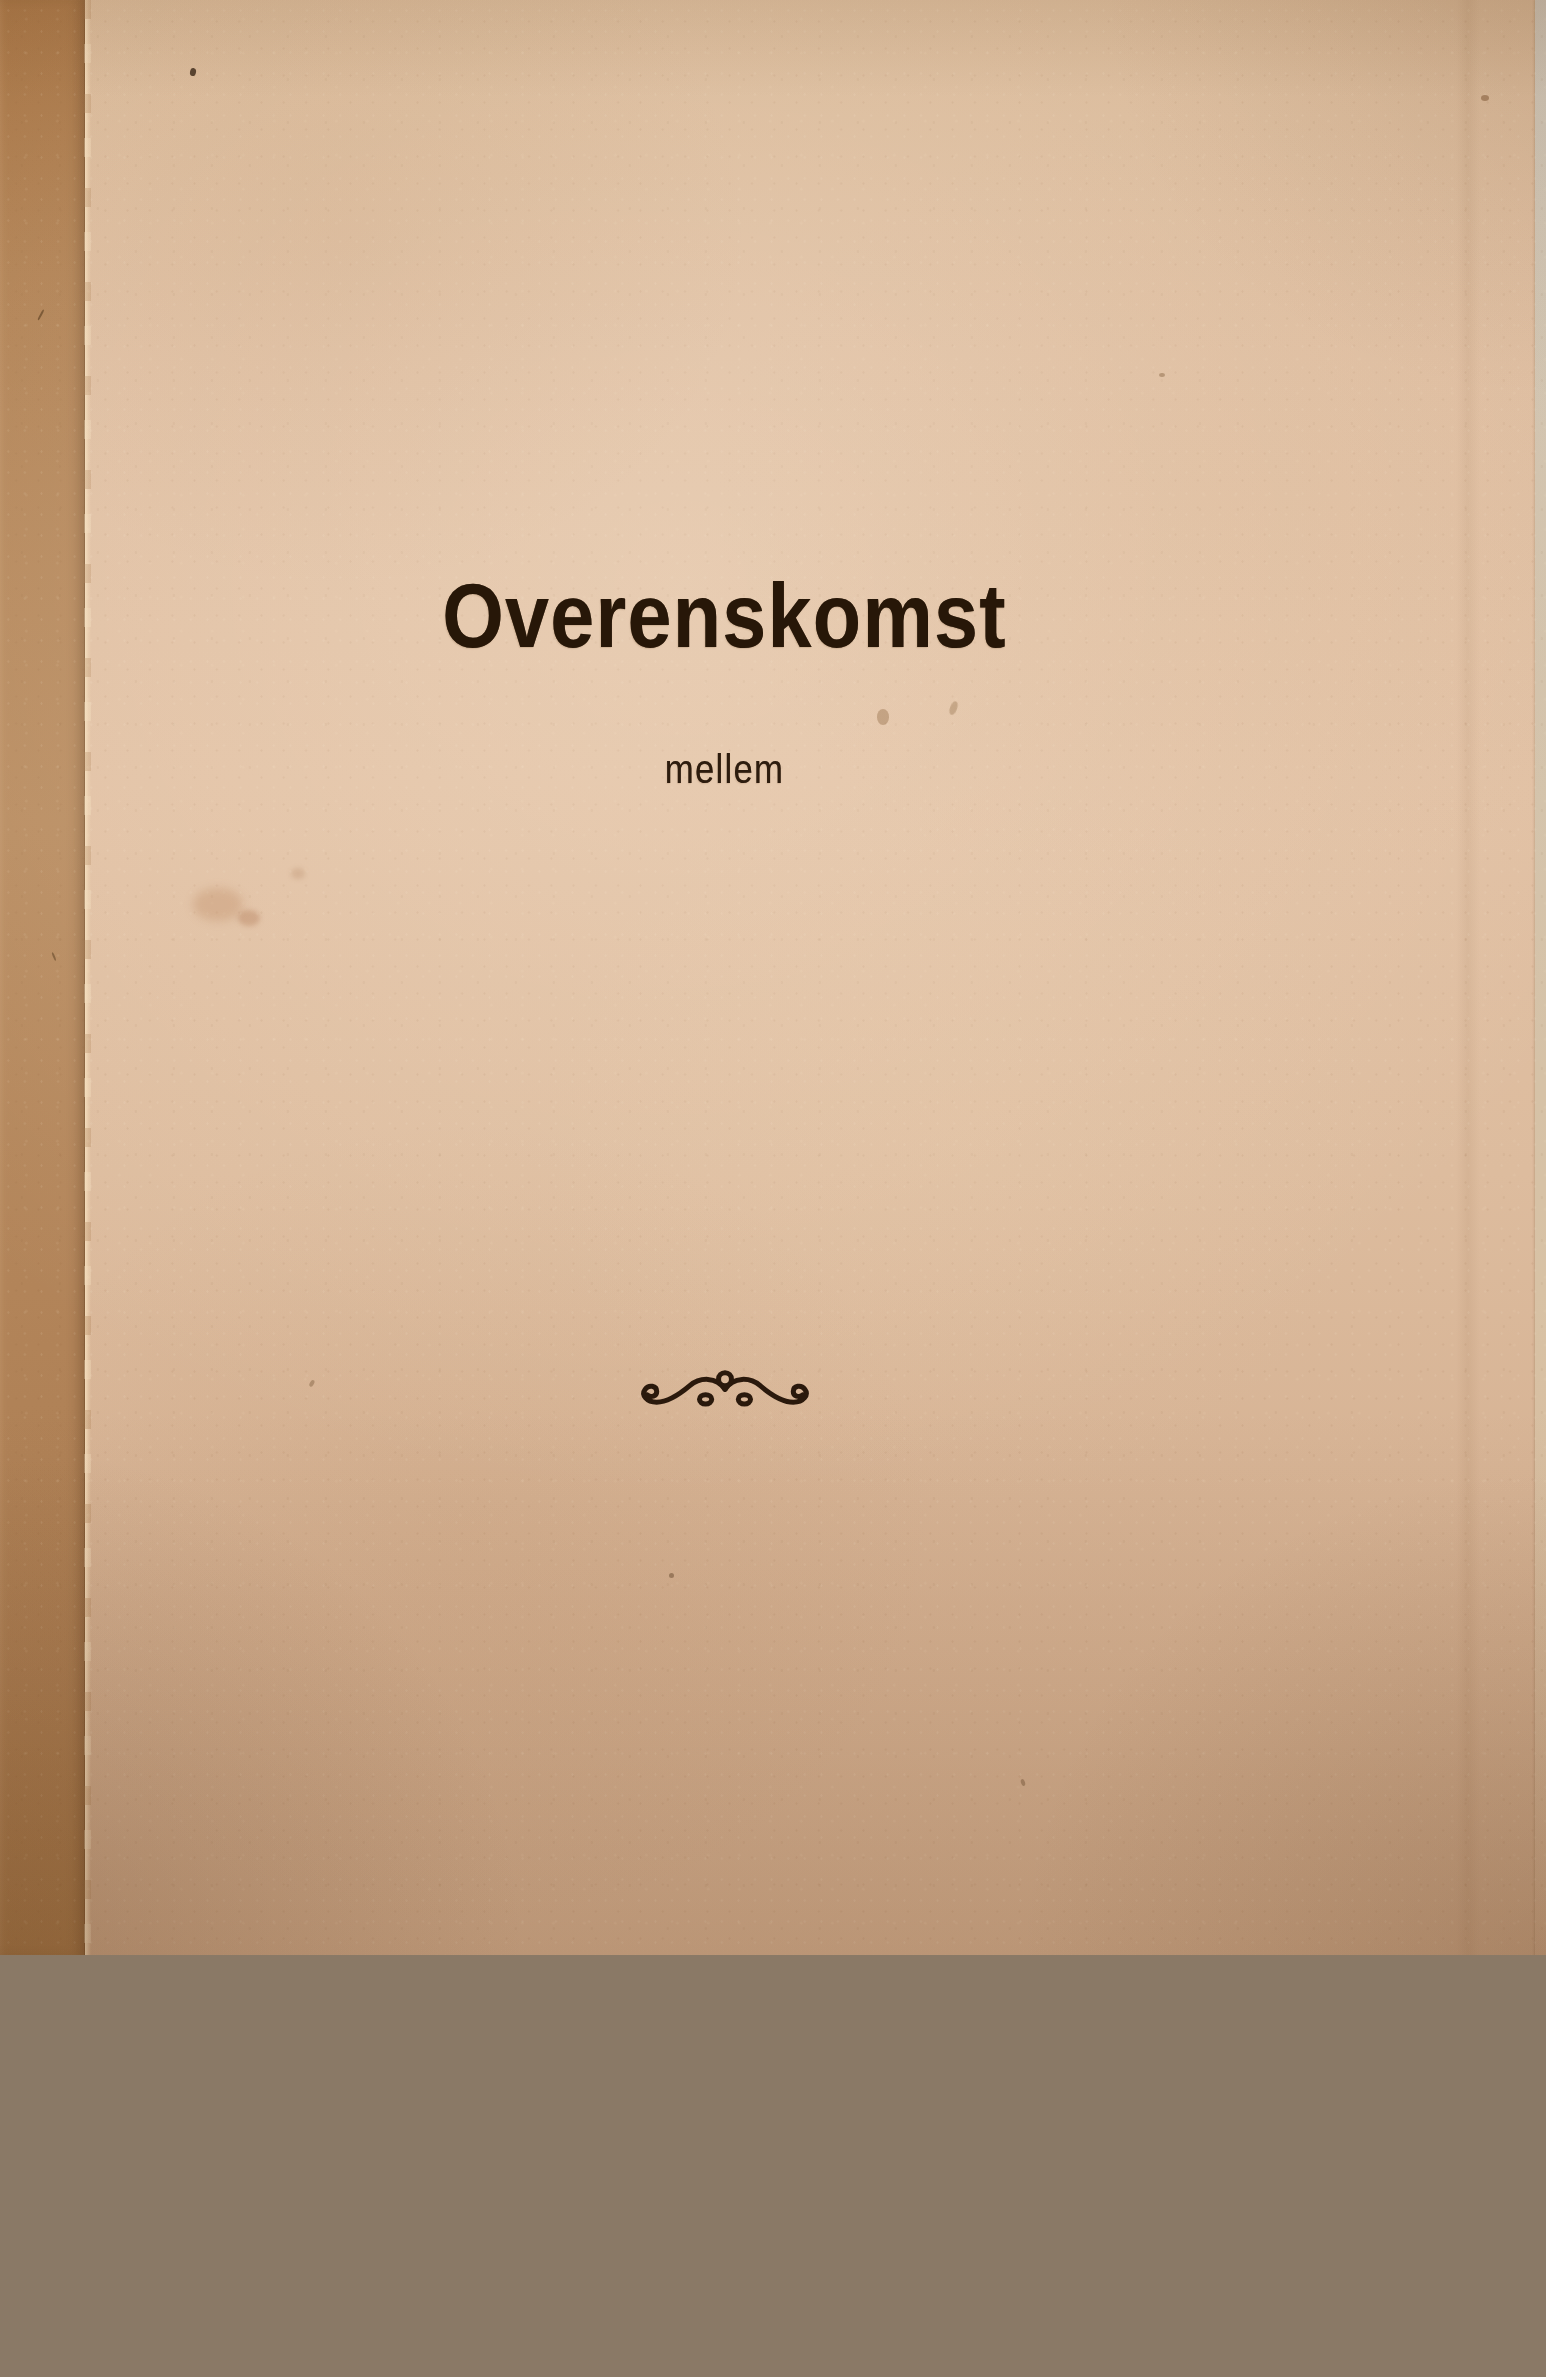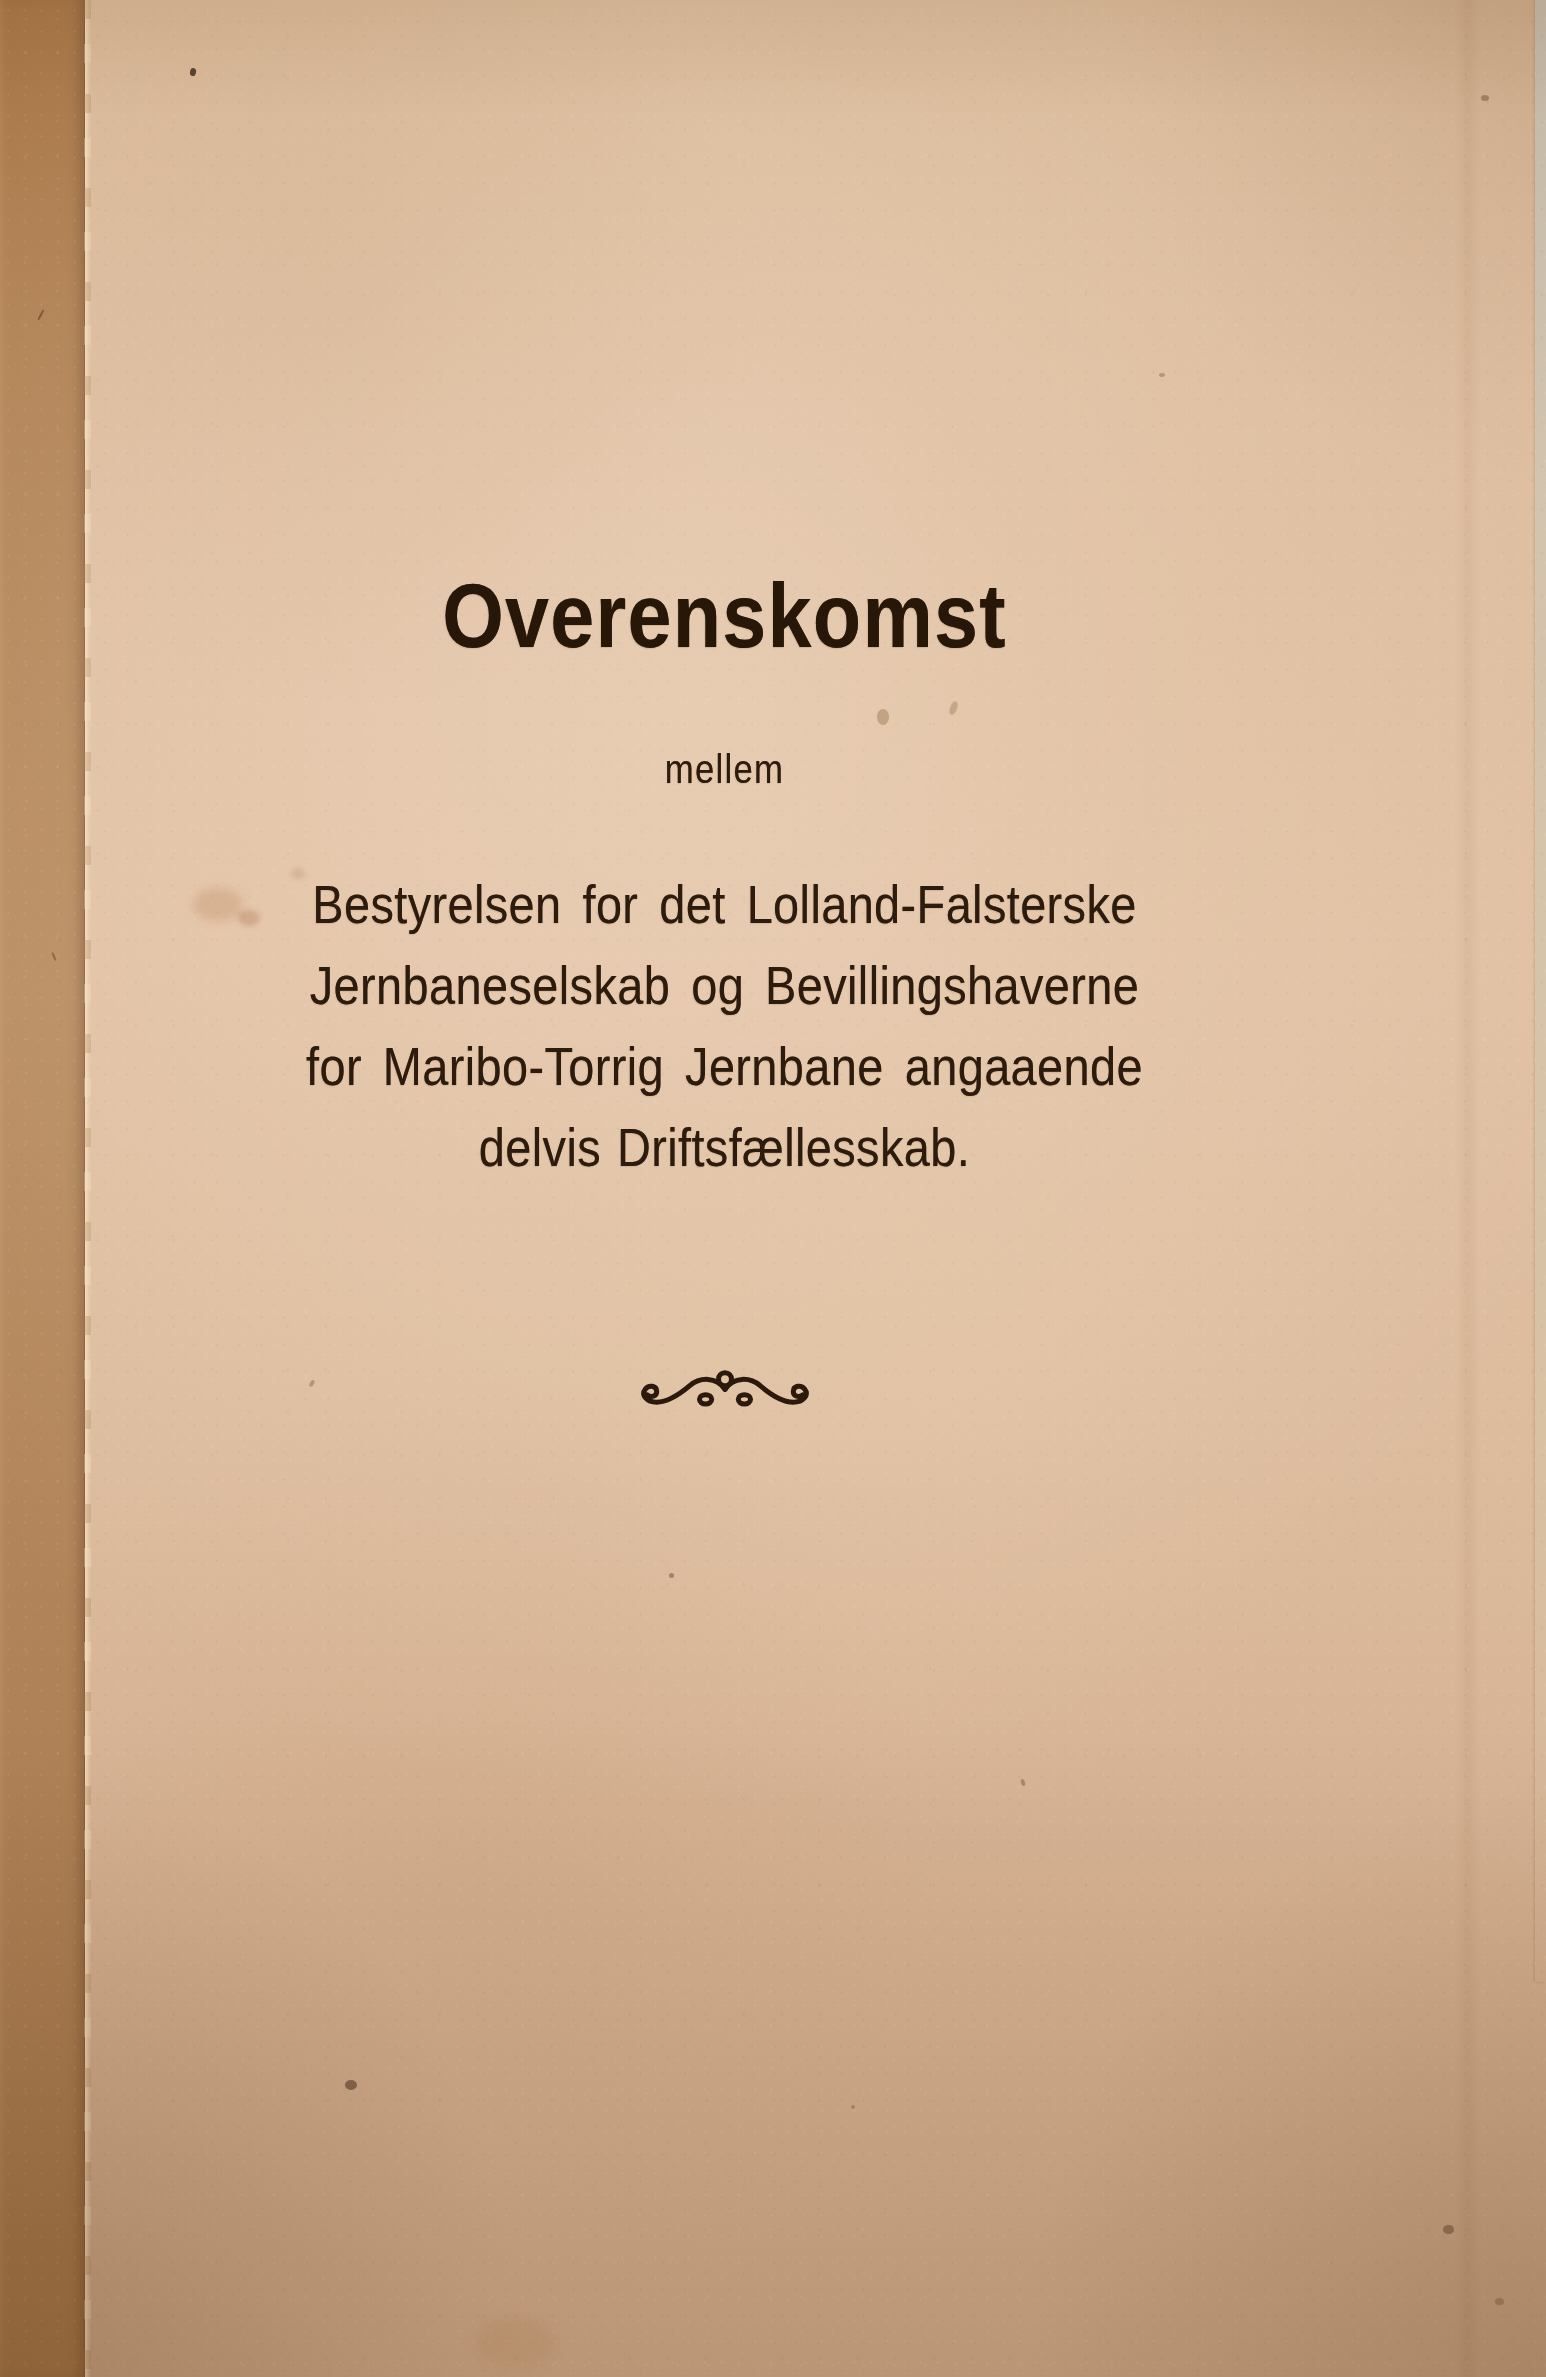--- a/index.html
+++ b/index.html
@@ -1,18 +1,18 @@
 <!DOCTYPE html>
 <html style="font-size:11.5px"><head>
 <meta charset="utf-8">
 <style>
   html,body{margin:0;padding:0;background:#8a7966;}
   .page{
     position:relative;
-    width:1546px;height:2377px;
+    width:1546px;height:1955px;
     overflow:hidden;
     background:
       linear-gradient(180deg,#d8b897 0%,#debda0 18%,#e1c0a3 40%,#ddbc9e 60%,#d4b091 82%,#cba687 100%);
     font-family:"Liberation Sans", sans-serif;
   }
   
   .grain{
     position:absolute;inset:0;pointer-events:none;
     background-image:
       radial-gradient(rgba(255,248,230,0.10) 0.7px, rgba(0,0,0,0) 1.3px),
@@ -94,26 +94,20 @@
   <div class="page-edge"></div>
   <div class="crease"></div>
 
   <div class="grain"></div>
   <div class="mottle"></div>
   <div class="vignette"></div>
 
   <div class="content">
     <h1 class="title">Overenskomst</h1>
     <div class="subtitle ink">mellem</div>
-    <div class="body-block ink">
-      <div class="line just">Bestyrelsen for det Lolland-Falsterske</div>
-      <div class="line just">Jernbaneselskab og Bevillingshaverne</div>
-      <div class="line just">for Maribo-Torrig Jernbane angaaende</div>
-      <div class="line last">delvis Driftsfællesskab.</div>
-    </div>
     <div class="ornament">
       <svg width="190" height="46" viewBox="0 0 264 64" fill="none" stroke="#2a190c" stroke-width="7" stroke-linecap="round">
         <path d="M132,31 C120,13 97,14 83,26 C70,37 53,49 37,49 C23,49 15,39 21,31 C26,24 37,26 37,34 C37,41 29,43 24,39"></path>
         <path d="M132,31 C144,13 167,14 181,26 C194,37 211,49 227,49 C241,49 249,39 243,31 C238,24 227,26 227,34 C227,41 235,43 240,39"></path>
         <circle cx="132" cy="17" r="9"></circle>
         <ellipse cx="105" cy="45" rx="8.5" ry="6.5"></ellipse>
         <ellipse cx="159" cy="45" rx="8.5" ry="6.5"></ellipse>
       </svg>
     </div>
   </div>

